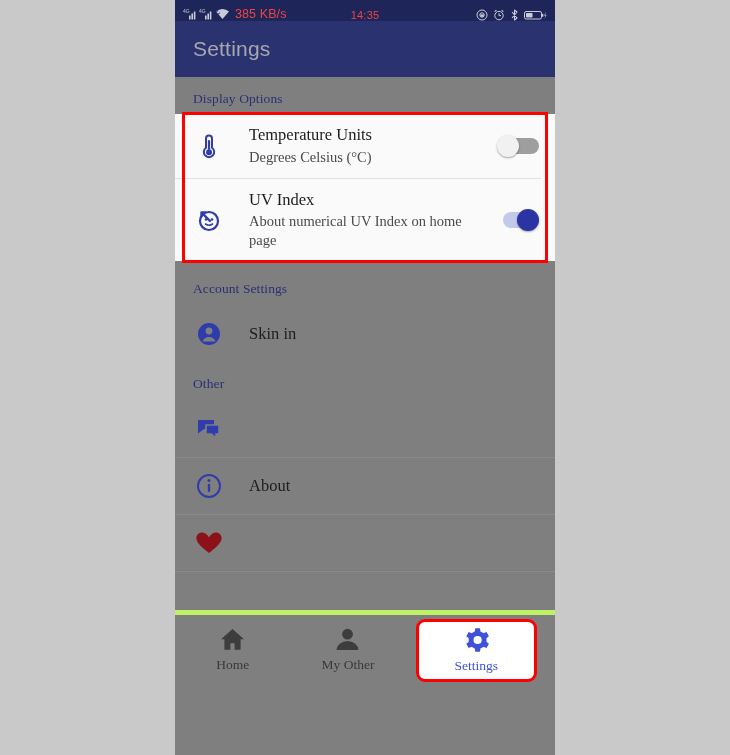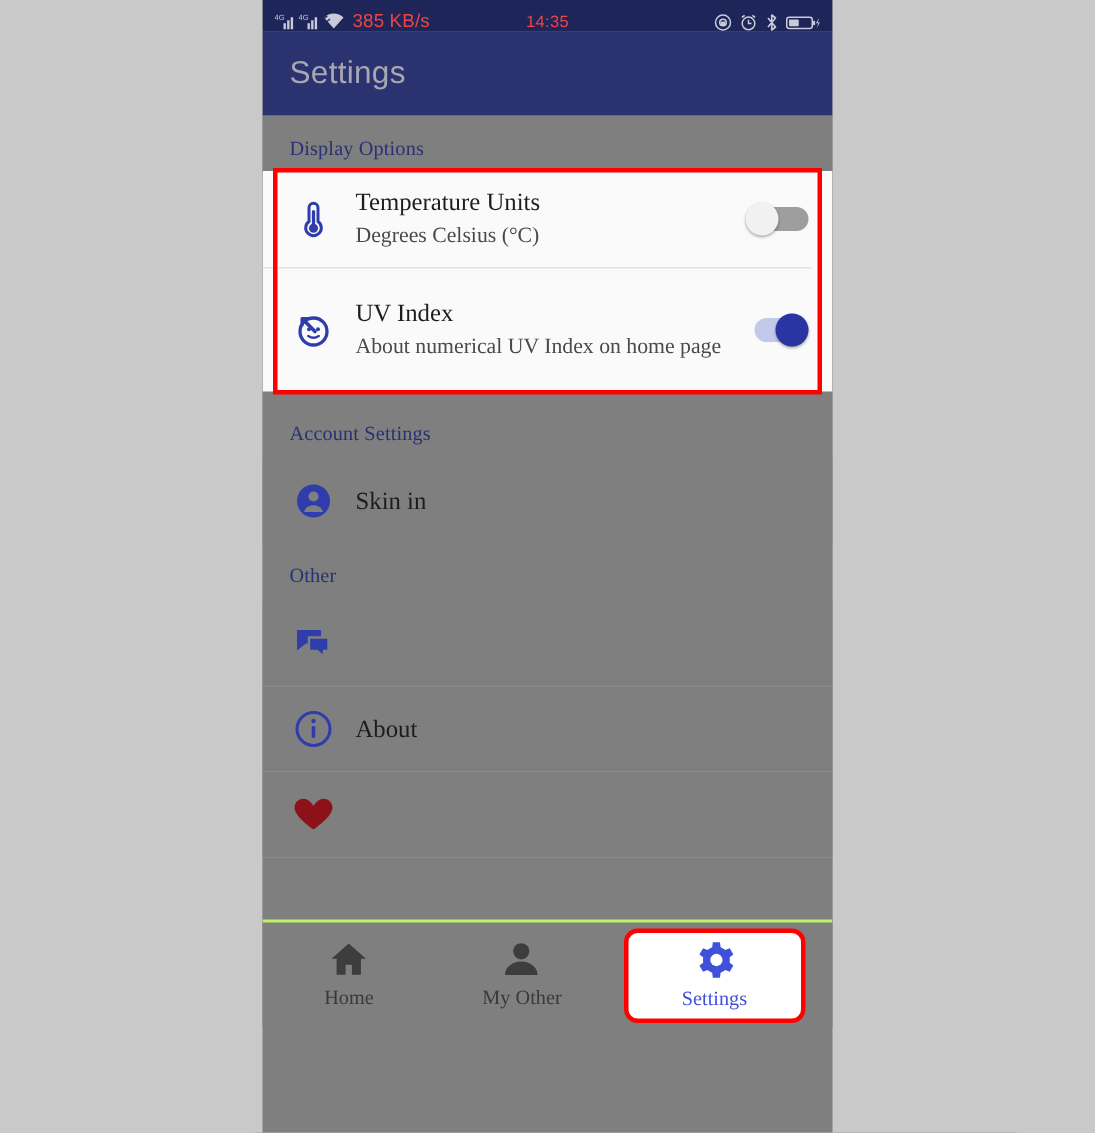--- a/index.html
+++ b/index.html
@@ -104,21 +104,21 @@
   }
   .row .ic {
     width: 40px;
     min-width: 40px;
     display: flex;
     align-items: center;
     justify-content: center;
     line-height: 0;
   }
   .row .texts {
-    margin-left: 8px;
+    margin-left: 20px;
     display: flex;
     flex-direction: column;
     justify-content: flex-end;
     flex: 1;
     padding-right: 8px;
   }
   .row .t-title {
     font-size: 16.5px;
     color: #1d1d1d;
     line-height: 1.25;
@@ -194,21 +194,21 @@
     width: 366px;
     height: 151px;
   }
 
   
   #bottomnav {
     position: absolute;
     left: 0; right: 0; bottom: 0;
     height: 70px;
     background: #7f7f7f;
-    border-top: 2px solid #bef264;
+    border-top: 5px solid #bef264;
     display: flex;
     align-items: stretch;
   }
   .navitem {
     flex: 1;
     display: flex;
     flex-direction: column;
     align-items: center;
     justify-content: center;
     gap: 5px;

